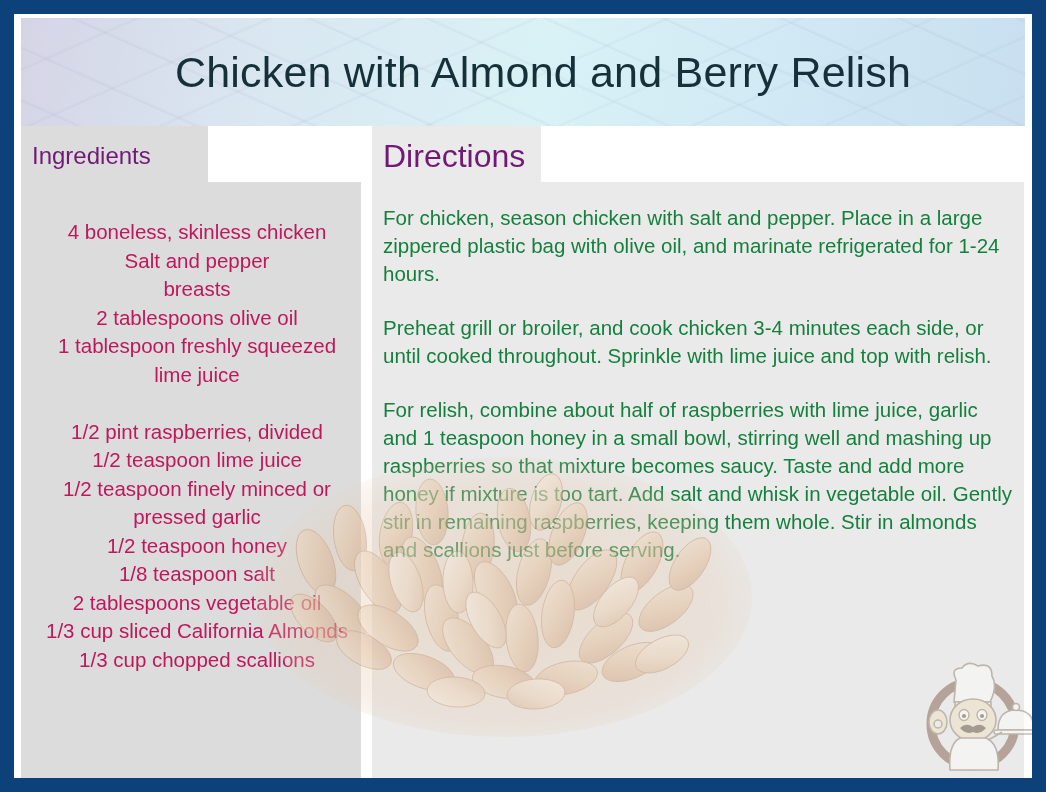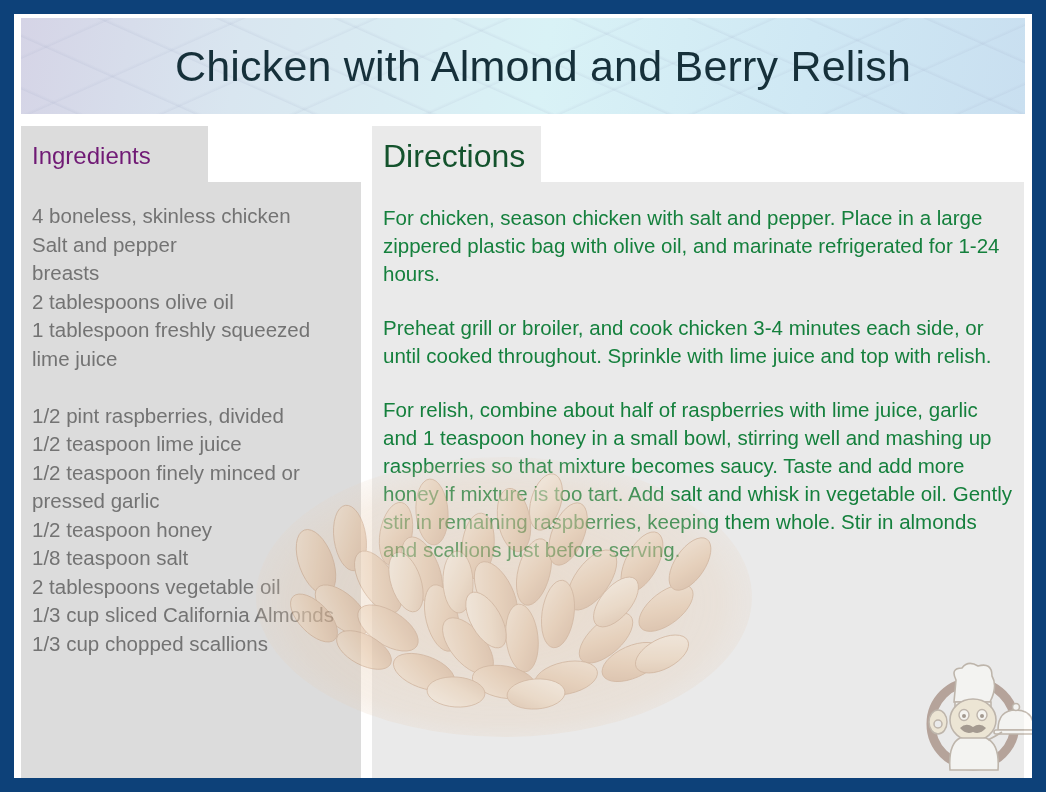--- a/index.html
+++ b/index.html
@@ -27,21 +27,21 @@
     background: #ffffff;
     overflow: hidden;
   }
 
   
   #title-banner {
     position: absolute;
     left: 7px;
     top: 4px;
     width: 1004px;
-    height: 96px;
+    height: 108px;
     background:
       repeating-linear-gradient(24deg,
         rgba(255,255,255,0.0) 0px,
         rgba(255,255,255,0.0) 22px,
         rgba(150,160,190,0.13) 23px,
         rgba(255,255,255,0.0) 26px,
         rgba(255,255,255,0.0) 48px),
       repeating-linear-gradient(-24deg,
         rgba(255,255,255,0.0) 0px,
         rgba(255,255,255,0.0) 26px,
@@ -85,25 +85,26 @@
     left: 18px;
     top: 122px;
     font-size: 24px;
     color: #701a75;
     line-height: 40px;
     white-space: nowrap;
   }
   #ingredients-list {
     position: absolute;
     left: 18px;
-    top: 188px;
+    top: 204px;
     width: 330px;
     font-size: 20.5px;
     line-height: 28.5px;
-    color: #737373;
+    color: #be185d;
+    text-align: center;
   }
   #ingredients-list .ing-line {
     white-space: pre-wrap;
     min-height: 1px;
   }
   #ingredients-list .ing-blank {
     height: 28.5px;
   }
 
   
@@ -121,21 +122,21 @@
     top: 168px;
     width: 652px;
     height: 596px;
     background: #eaeaea;
   }
   #directions-heading {
     position: absolute;
     left: 369px;
     top: 122px;
     font-size: 32px;
-    color: #14532d;
+    color: #701a75;
     line-height: 40px;
     white-space: nowrap;
   }
   #directions-body {
     position: absolute;
     left: 369px;
     top: 190px;
     width: 630px;
     font-size: 20.5px;
     line-height: 28px;

